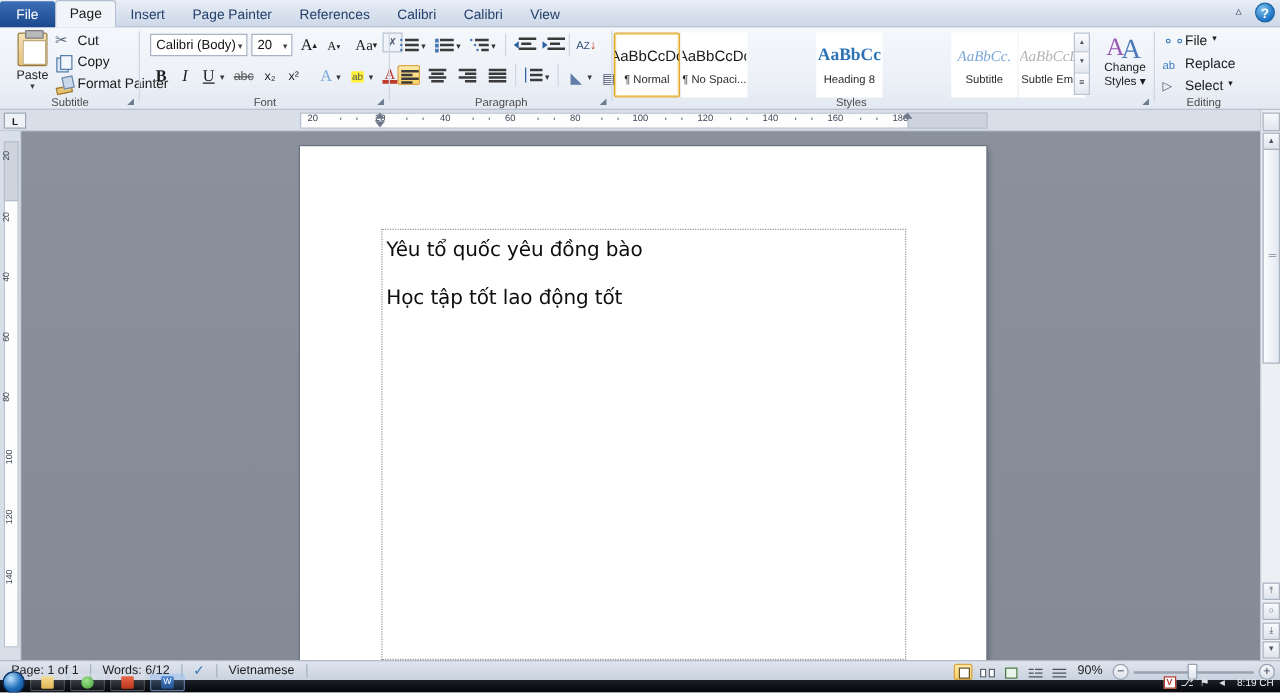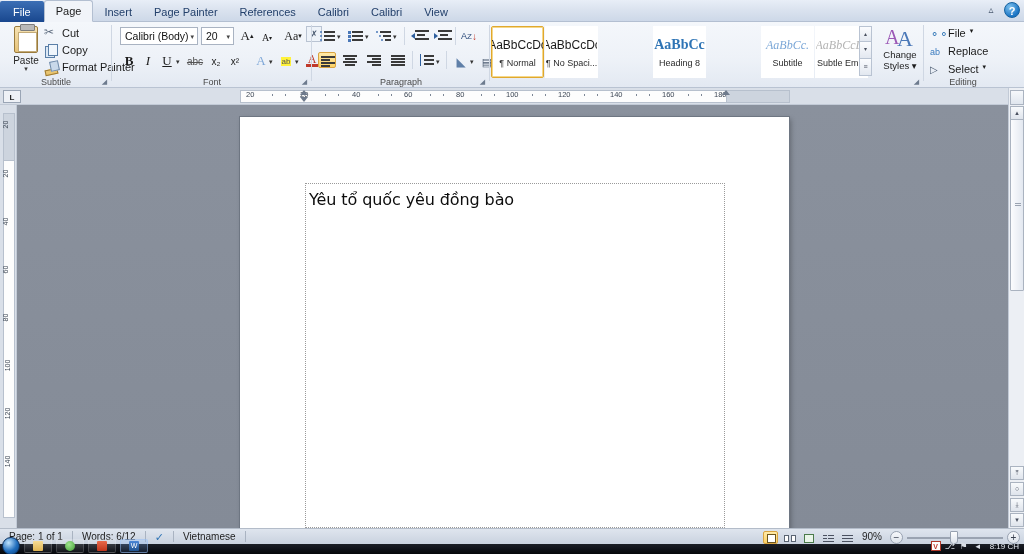--- a/index.html
+++ b/index.html
@@ -529,20 +529,21 @@
       </div>
       <div class="stylebox" style="left:325px;">
         <div class="sb-sample" style="font-size:12px; font-style:italic; color:#b3b3b3; font-family:'Liberation Serif',serif;">AaBbCcDi</div>
         <div class="sb-name">Subtle Em...</div>
       </div>
       <div style="position:absolute; right:0; top:4px; width:13px; height:52px;">
         <div style="height:16px; border:1px solid #b9c3d2; background:linear-gradient(to bottom,#fbfcfe,#e3e8f0); font-size:6px; text-align:center; line-height:14px; color:#4a5160;">▴</div>
         <div style="height:17px; border:1px solid #b9c3d2; border-top:none; background:linear-gradient(to bottom,#fbfcfe,#e3e8f0); font-size:6px; text-align:center; line-height:15px; color:#4a5160;">▾</div>
         <div style="height:17px; border:1px solid #b9c3d2; border-top:none; background:linear-gradient(to bottom,#fbfcfe,#e3e8f0); font-size:7px; text-align:center; line-height:15px; color:#4a5160;">≡</div>
       </div>
+      <div class="grp-label">Styles</div>
     </div>
 
     <div class="grp" style="left:876px; width:48px;">
       <div class="cs-btn" style="left:2px;">
         <svg width="30" height="24" viewBox="0 0 30 24">
           <text x="0" y="19" font-family="Liberation Serif, serif" font-size="20" fill="#9b59b6">A</text>
           <text x="12" y="21" font-family="Liberation Serif, serif" font-size="22" fill="#4a78b8">A</text>
         </svg>
         <span>Change</span>
         <span>Styles ▾</span>
@@ -618,20 +619,21 @@
     <div class="vnum" style="top:209px;">80</div>
     <div class="vnum" style="top:257px;">100</div>
     <div class="vnum" style="top:305px;">120</div>
     <div class="vnum" style="top:353px;">140</div>
   </div>
 
   <div class="docarea">
     <div class="page">
       <div class="textframe">
         <div class="para p1">Yêu tổ quốc yêu đồng bào</div>
+        <div class="para p2">Học tập tốt lao động tốt</div>
       </div>
     </div>
   </div>
 
   <div class="vscroll">
     <div class="vs-sel"></div>
     <div class="vs-btn" style="top:18px;">▴</div>
     <div class="vs-thumb"></div>
     <div class="vs-btn" style="top:378px;">⤒</div>
     <div class="vs-btn" style="top:394px;">○</div>

